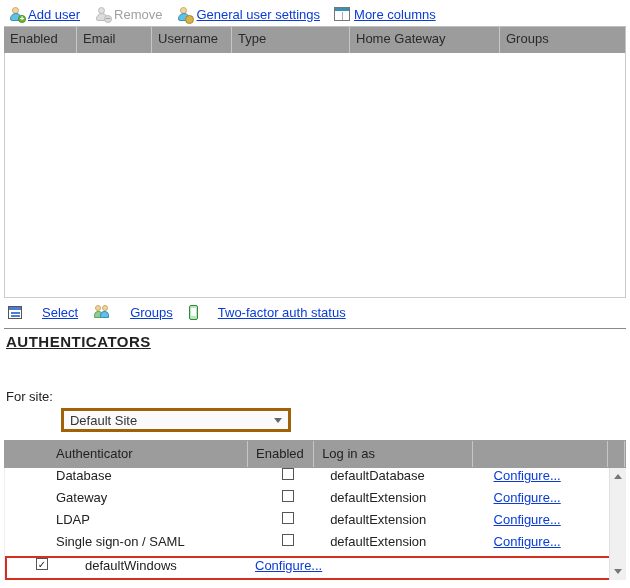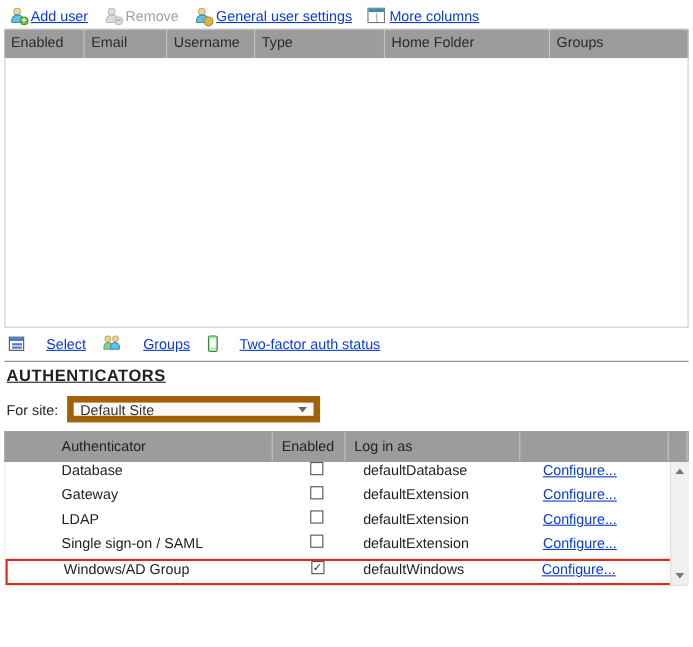--- a/index.html
+++ b/index.html
@@ -112,25 +112,26 @@
     align-items: center;
     gap: 8px;
     padding: 0 2px 8px 2px;
   }
   .dropdown {
     display: inline-flex;
     align-items: center;
     justify-content: space-between;
     width: 230px;
     height: 24px;
-    border: 6px solid #a16207;
+    border: 3px solid #a16207;
     background: #fafafa;
     padding: 0 6px;
     font-size: 13px;
     color: #333;
+    margin-top: 48px;
   }
   .dropdown .caret {
     width: 0; height: 0;
     border-left: 4px solid transparent;
     border-right: 4px solid transparent;
     border-top: 5px solid #666;
   }
 
   .auth-wrap { position: relative; }
   .auth-header {
@@ -219,21 +220,21 @@
     <span class="table-icon"></span>
     <span class="lbl">More columns</span>
   </span>
 </div>
 
 <div class="grid-header">
   <div class="col col-enabled">Enabled</div>
   <div class="col col-email">Email</div>
   <div class="col col-username">Username</div>
   <div class="col col-type">Type</div>
-  <div class="col col-homefolder">Home Folder</div>
+  <div class="col col-homefolder">Home Gateway</div>
   <div class="col col-groups">Groups</div>
 </div>
 <div class="grid-body"></div>
 
 <div class="linkbar">
   <span class="item">
     <span class="select-icon"></span>
     <a>Select</a>
   </span>
   <span class="item">
@@ -297,21 +298,20 @@
       </div>
       <div class="auth-row">
         <div class="acell ac-auth">Single sign-on / SAML</div>
         <div class="acell ac-enabled">
           <span class="chk"></span>
         </div>
         <div class="acell ac-login">defaultExtension</div>
         <div class="acell ac-conf"><a>Configure...</a></div>
       </div>
       <div class="auth-row highlight">
-        <div class="acell ac-auth">Windows/AD Group</div>
         <div class="acell ac-enabled">
           <span class="chk">✓</span>
         </div>
         <div class="acell ac-login">defaultWindows</div>
         <div class="acell ac-conf"><a>Configure...</a></div>
       </div>
     </div>
 
   <div class="scrollbar">
     <div class="scroll-btn">

